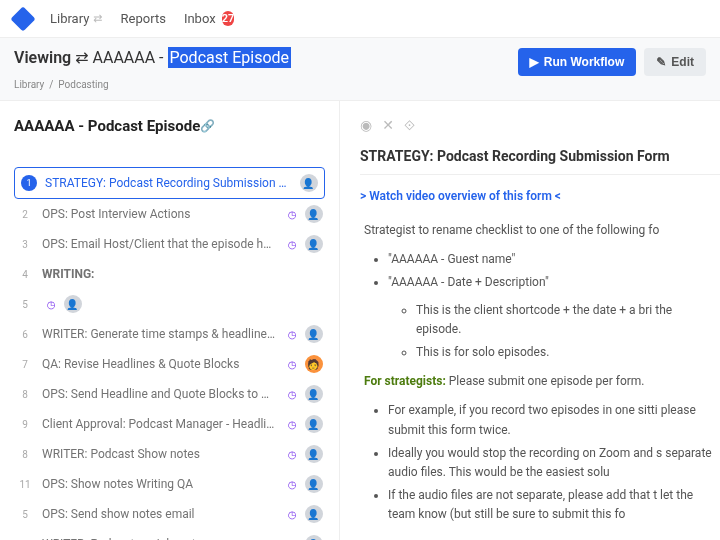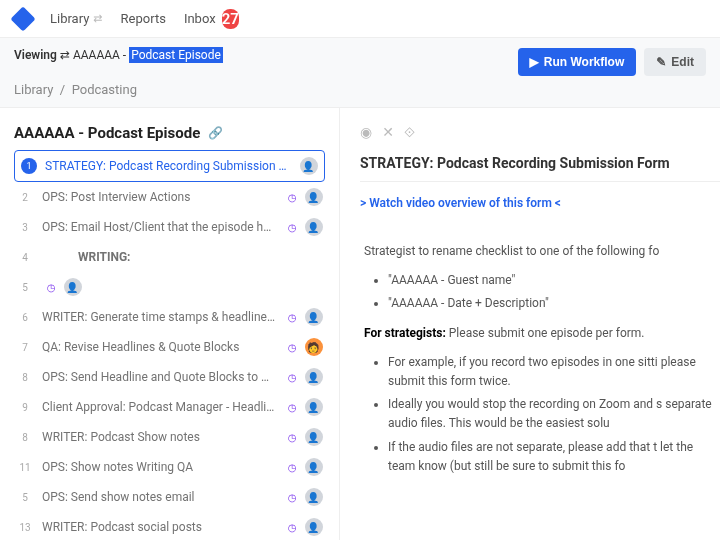--- a/index.html
+++ b/index.html
@@ -1,59 +1,59 @@
 <!DOCTYPE html>
 <html><head>
 <meta charset="utf-8">
 <style>
 *{box-sizing:border-box;margin:0;padding:0}
 body{font-family:-apple-system,BlinkMacSystemFont,"Segoe UI",Roboto,sans-serif;font-size:13px;color:#333;background:#fff;width:720px;height:540px;overflow:hidden}
 .topbar{height:38px;display:flex;align-items:center;padding:0 14px;border-bottom:1px solid #eee}
 .logo{width:18px;height:18px;background:#2563eb;transform:rotate(45deg);border-radius:3px;margin-right:18px}
 .nav-link{color:#555;margin-right:18px;font-size:13px;cursor:pointer;display:flex;align-items:center;gap:4px}
 .nav-link .sep{color:#bbb;font-size:11px}
-.badge{background:#ef4444;color:#fff;border-radius:8px;font-size:15px;padding:1px 0;margin-left:2px;font-weight:600}
+.badge{background:#ef4444;color:#fff;border-radius:8px;font-size:11px;padding:1px 0;margin-left:2px;font-weight:600}
 .subbar{background:#f8f9fa;padding:10px 14px;border-bottom:1px solid #eee;display:flex;justify-content:space-between;align-items:flex-start}
-.viewing{font-size:12px;color:#333}
+.viewing{font-size:16px;color:#333}
 .viewing .lbl{font-weight:600}
 .hl{background:#2563eb;color:#fff;padding:1px 2px}
-.crumbs{color:#888;font-size:13px;margin-top:20px}
+.crumbs{color:#888;font-size:10px;margin-top:12px}
 .crumbs span{color:#888}
 .actions{display:flex;gap:8px}
 .btn{border:none;border-radius:4px;padding:7px 12px;font-size:12px;font-weight:600;cursor:pointer;display:flex;align-items:center;gap:5px}
 .btn-primary{background:#2563eb;color:#fff}
 .btn-secondary{background:#e9ecef;color:#555}
 .main{display:flex;height:calc(540px - 38px - 54px)}
 .left{width:340px;padding:16px 14px;border-right:1px solid #eee;overflow-y:auto}
-.ptitle{font-size:15px;font-weight:700;color:#222;margin-bottom:8px;display:flex;align-items:center;gap:8px}
+.ptitle{font-size:15px;font-weight:700;color:#222;margin-bottom:32px;display:flex;align-items:center;gap:0}
 .linkicn{color:#bbb;font-size:12px}
 .steps{display:flex;flex-direction:column}
 .step{display:flex;align-items:center;gap:8px;padding:6px 2px;min-height:30px}
 .step.active{border:1px solid #2563eb;border-radius:4px;padding:6px 6px}
 .num{width:18px;text-align:center;color:#aaa;font-size:10px;flex-shrink:0}
 .num.active{background:#2563eb;color:#fff;border-radius:50%;width:16px;height:16px;line-height:16px;font-size:9px}
 .stxt{flex:1;color:#737373;font-size:12px;white-space:nowrap;overflow:hidden;text-overflow:ellipsis}
 .step.active .stxt{color:#2563eb}
 .sicons{display:flex;gap:4px;align-items:center}
 .ico{width:18px;height:18px;border-radius:50%;display:flex;align-items:center;justify-content:center;font-size:10px}
 .ico-clock{color:#7c3aed}
 .ico-user{background:#d1d5db;color:#888}
 .ico-av{background:#fb923c}
 .right{flex:1;padding:16px 0 16px 20px;overflow-y:auto}
 .ricons{display:flex;gap:10px;color:#bbb;margin-bottom:14px}
 .ricons span{font-size:14px}
 .rtitle{font-size:14px;font-weight:700;color:#333;margin-bottom:10px}
 .divider{border-top:1px solid #eee;margin:8px 0 14px}
-.vlink{color:#2563eb;font-weight:600;font-size:12px;margin-bottom:32px;display:block}
+.vlink{color:#2563eb;font-weight:600;font-size:12px;margin-bottom:18px;display:block}
 .body{font-size:12px;color:#555;line-height:1.6}
 .body ul{padding-left:28px;margin:8px 0}
 .body ul ul{list-style:circle}
 .body li{margin:4px 0}
 .body p{margin:10px 4px}
-.body strong{color:#000000}
+.body strong{color:#4d7c0f}
 </style>
 </head>
 <body>
 
 <div class="topbar">
   <div class="logo"></div>
   <div class="nav-link">
       <span>Library</span> 
       <span class="sep">⇄</span>
     </div>
@@ -110,21 +110,21 @@
         <div class="step">
           <div class="num">3</div>
           <div class="stxt">OPS: Email Host/Client that the episode has been a...</div>
           <div class="sicons">
             <span class="ico ico-clock">◷</span>
             <span class="ico ico-user">👤</span>
           </div>
         </div>
         <div class="step">
           <div class="num">4</div>
-          <div class="stxt" style="font-weight: 700; margin-left: 36px;">WRITING:</div>
+          <div class="stxt" style="font-weight: 700;">WRITING:</div>
           <div class="sicons"></div>
         </div>
         <div class="step">
           <div class="num">5</div>
           <div class="sicons">
             <span class="ico ico-clock">◷</span>
             <span class="ico ico-user">👤</span>
           </div>
         </div>
         <div class="step">
@@ -202,20 +202,24 @@
     </div>
     <div class="rtitle">STRATEGY: Podcast Recording Submission Form</div>
     <div class="divider"></div>
     <a class="vlink">&gt; Watch video overview of this form &lt;</a>
     <div class="body">
       <p>Strategist to rename checklist to one of the following fo</p>
       <ul>
         <li><span>"AAAAAA - Guest name"</span>
         </li>
         <li><span>"AAAAAA - Date + Description"</span>
+          <ul>
+              <li>This is the client shortcode + the date + a bri the episode.</li>
+              <li>This is for solo episodes.</li>
+            </ul>
         </li>
       </ul>
       <p><strong>For strategists:</strong><span> Please submit one episode per form.</span></p>
       <ul>
         <li>For example, if you record two episodes in one sitti please submit this form twice.</li>
         <li>Ideally you would stop the recording on Zoom and s separate audio files. This would be the easiest solu</li>
         <li>If the audio files are not separate, please add that t let the team know (but still be sure to submit this fo</li>
       </ul>
 
     </div>

